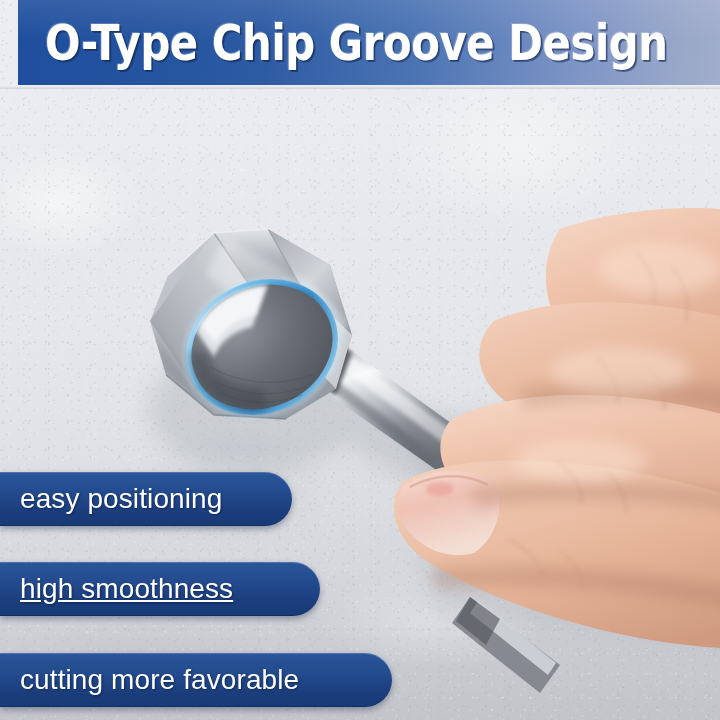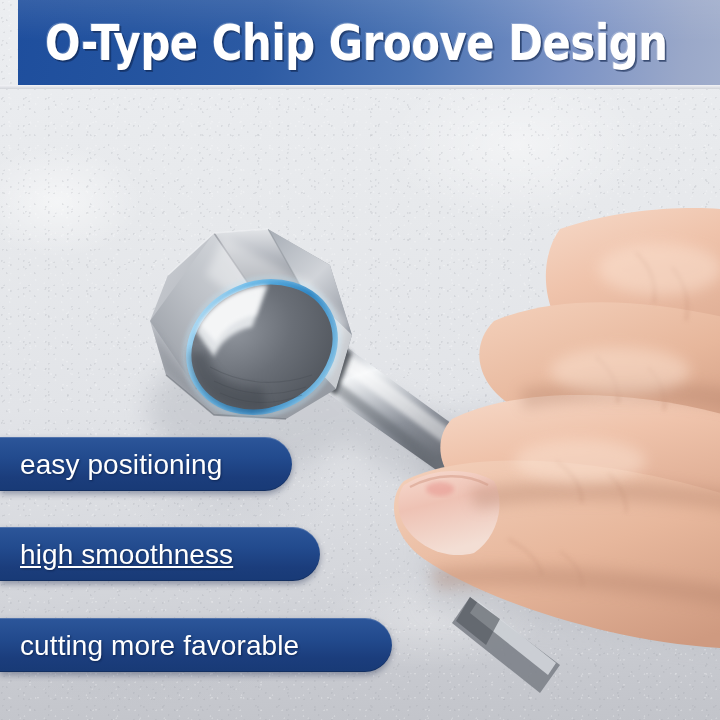--- a/index.html
+++ b/index.html
@@ -112,38 +112,39 @@
 
   
   .hand { position:absolute; right:0; top:0; width:100%; height:100%; }
 
   
   .pill {
     position:absolute;
     left:0;
     height:54px;
     display:flex;
-    align-items:flex-start;
-    padding:12px 26px 0 20px;
+    align-items:center;
+    padding:0 26px 0 20px;
     border-radius:0 27px 27px 0;
     background:linear-gradient(180deg,
         #2a5496 0%,
         #21478a 38%,
         #1b3e7e 72%,
         #173show 100%);
     background:linear-gradient(180deg,#2c569a 0%, #224a8d 40%, #1b3d7c 75%, #183a76 100%);
     box-shadow:
        0 3px 6px rgba(20,35,70,.38),
        inset 0 1px 0 rgba(255,255,255,.18),
        inset 0 -1px 0 rgba(0,0,0,.18);
     color:#ffffff;
     font-size:28px;
     letter-spacing:.1px;
     white-space:nowrap;
     text-shadow:1px 1px 2px rgba(8,22,55,.55);
+    margin-top:35px;
   }
   .pill-1 { top:437px; width:292px; }
   .pill-2 { top:527px; width:320px;text-decoration:underline; }
   .pill-3 { top:618px; width:392px; }
 </style>
 </head>
 <body>
 
 <div id="page">
 

